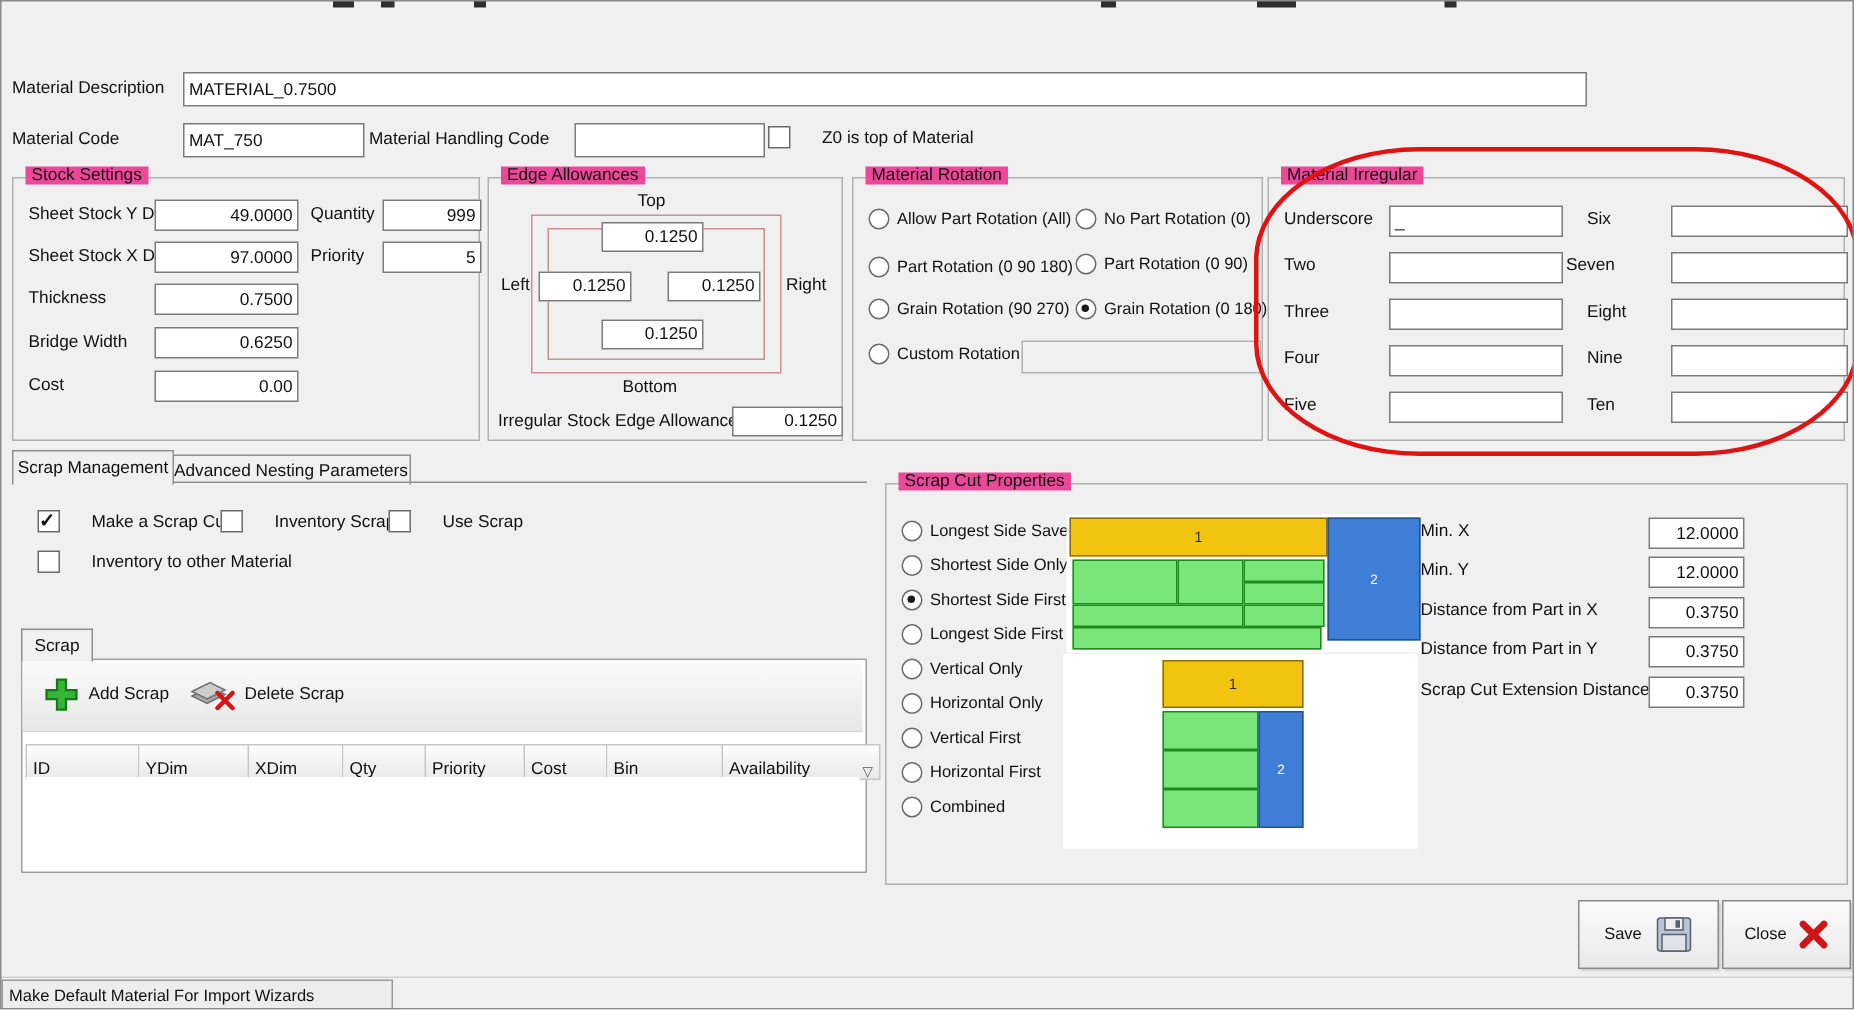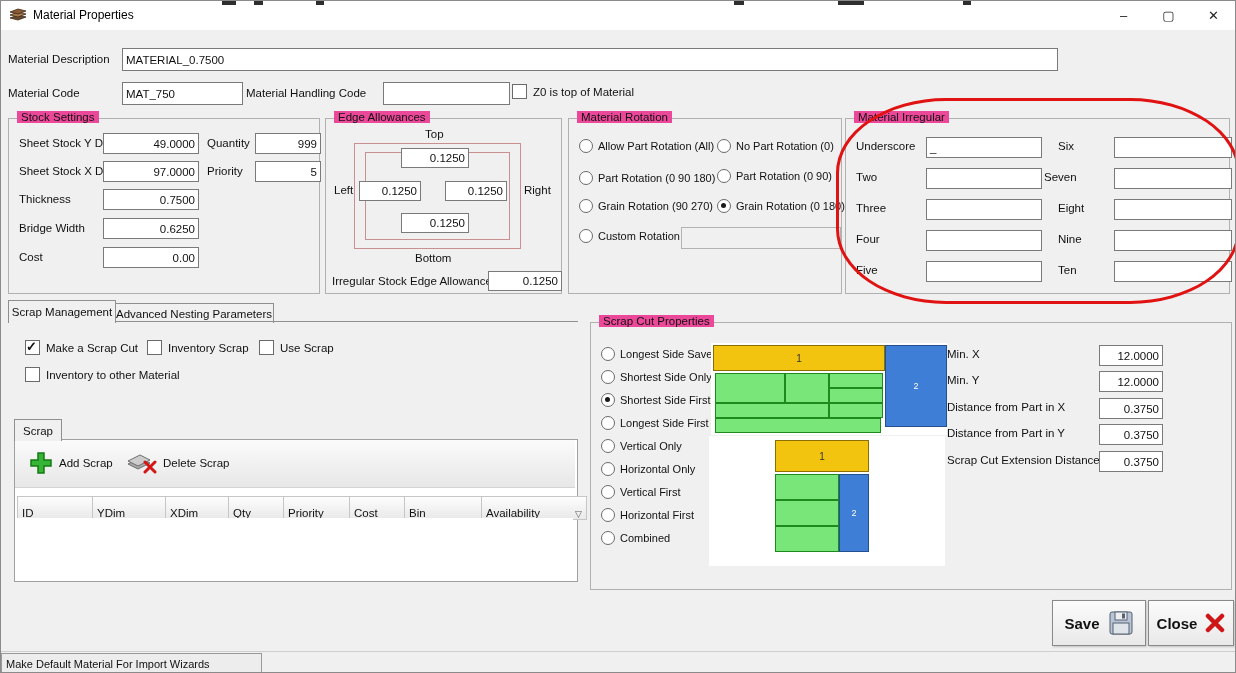--- a/index.html
+++ b/index.html
@@ -7,34 +7,34 @@
   #frame{position:absolute;inset:0;border:1px solid #8a8a8a;pointer-events:none;z-index:60}
   .lbl{position:absolute;white-space:nowrap;line-height:14px}
   .inp{position:absolute;background:#fff;border:1px solid #7a7a7a;display:flex;align-items:center;padding:0 3px;font-size:11.5px;white-space:nowrap;overflow:hidden}
   .inp.num{justify-content:flex-end}
   .inp.disabled{background:#f0f0f0;border-color:#b2b2b2}
   .gb{position:absolute;border:1px solid #b1b1b1}
   .gb-t{position:absolute;top:-8px;left:8px;background:#ec4899;padding:0 4px;white-space:nowrap}
   .radio{position:absolute;display:flex;align-items:center;gap:5px;white-space:nowrap;font-size:11px}
   .rb{width:12px;height:12px;min-width:12px;border:1px solid #6a6a6a;border-radius:50%;background:#fff;position:relative}
   .radio.selected .rb::after{content:"";position:absolute;left:3px;top:3px;width:5px;height:5px;border-radius:50%;background:#1a1a1a}
-  .check{position:absolute;display:flex;align-items:center;gap:6px;white-space:nowrap}
+  .check{position:absolute;display:flex;align-items:center;gap:21px;white-space:nowrap}
   .cb{width:13px;height:13px;min-width:13px;border:1px solid #6a6a6a;background:#fff;position:relative}
   .check.checked .cb::after{content:"✓";position:absolute;left:0px;top:-2px;font-size:13px;font-weight:bold;color:#111}
   .tab{position:absolute;display:flex;align-items:center;justify-content:center;border:1px solid #8f8f8f;border-bottom:none;background:#f0f0f0;white-space:nowrap}
   .canvas{position:absolute;background:#fff}
   .blk{position:absolute;display:flex;align-items:center;justify-content:center}
   .blk.yellow{background:#f2c40f;border:1px solid #8a7000;font-size:10px;color:#333}
   .blk.blue{background:#3e7ed6;border:1px solid #24508f;font-size:9px;color:#fff}
   .blk.green{background:#79e679;border:1px solid #1e8a1e}
   .grid-head{position:absolute;display:flex}
   .gh{height:22px;border:1px solid #c6c6c6;border-left:none;background:linear-gradient(#fdfdfd,#e9e9e9);display:flex;align-items:flex-end;padding:0 4px;white-space:nowrap}
   .gh:first-child{border-left:1px solid #c6c6c6}
   .gh .sort{margin-left:auto;font-size:9px;color:#555;padding-left:6px}
-  .btn{position:absolute;display:flex;align-items:center;justify-content:center;gap:8px;background:linear-gradient(#fbfbfb,#e9e9e9);border:1px solid #8a8a8a;font-weight:bold;font-size:15px;box-shadow:1px 1px 2px rgba(0,0,0,.2);cursor:default}
+  .btn{position:absolute;display:flex;align-items:center;justify-content:center;gap:8px;background:linear-gradient(#fbfbfb,#e9e9e9);border:1px solid #8a8a8a;font-weight:normal;font-size:11px;box-shadow:1px 1px 2px rgba(0,0,0,.2);cursor:default}
   #titlebar{position:absolute;left:0;top:0;width:1236px;height:30px;background:#fff;display:flex;align-items:center}
   #titlebar .title{margin-left:6px;font-size:12px;color:#000}
   #winbtns{position:absolute;right:0;top:0;display:flex}
   .winbtn{width:45px;height:30px;display:flex;align-items:center;justify-content:center;font-size:13px;color:#222}
   .artifact{position:absolute;top:0;height:5px;background:#2e2e2e;z-index:5}
   #red-annotation{position:absolute;left:836px;top:98px;width:398px;height:200px;border:3px solid #e01212;border-radius:110px/75px;z-index:40;pointer-events:none}
   #toolbar{position:absolute;left:0;top:0;width:560px;height:47px;background:linear-gradient(#fbfbfb,#e7e7e7);border-bottom:1px solid #d4d4d4}
   #statusbar{position:absolute;left:0;top:651px;width:1236px;height:22px;background:#f0f0f0;border-top:1px solid #cfcfcf}
   #statuscell{position:absolute;left:1px;top:1px;width:251px;height:19px;border:1px solid #9a9a9a;background:#ededed;display:flex;align-items:center;padding:0 4px;font-size:11px}
 </style>
@@ -44,33 +44,20 @@
 <div id="root">
   <div id="frame"></div>
 
   <div class="artifact" style="left:222px;width:14px"></div>
   <div class="artifact" style="left:254px;width:9px"></div>
   <div class="artifact" style="left:316px;width:8px"></div>
   <div class="artifact" style="left:734px;width:10px"></div>
   <div class="artifact" style="left:838px;width:26px"></div>
   <div class="artifact" style="left:963px;width:8px"></div>
 
-  <div id="titlebar">
-    <svg width="18" height="16" viewBox="0 0 18 16" style="margin-left:9px">
-      <polygon points="1,11 9,8 17,10 9,13" fill="#6b4a2f" stroke="#3c2a18" stroke-width="0.8"></polygon>
-      <polygon points="1,8 9,5 17,7 9,10" fill="#a97c50" stroke="#3c2a18" stroke-width="0.8"></polygon>
-      <polygon points="1,5 9,2 17,4 9,7" fill="#8a5a33" stroke="#3c2a18" stroke-width="0.8"></polygon>
-    </svg>
-    <span class="title">Material Properties</span>
-    <div id="winbtns">
-      <div class="winbtn">–</div>
-      <div class="winbtn">▢</div>
-      <div class="winbtn">✕</div>
-    </div>
-  </div>
 
   <span class="lbl" style="left:8px;top:52px">Material Description</span>
   <div class="inp" style="left:122px;top:48px;width:928px;height:21px">MATERIAL_0.7500</div>
 
   <span class="lbl" style="left:8px;top:86px">Material Code</span>
   <div class="inp" style="left:122px;top:82px;width:113px;height:21px">MAT_750</div>
   <span class="lbl" style="left:246px;top:86px">Material Handling Code</span>
   <div class="inp" style="left:383px;top:82px;width:119px;height:21px"></div>
   <div class="check" style="left:512px;top:84px">
     <span class="cb"></span>

